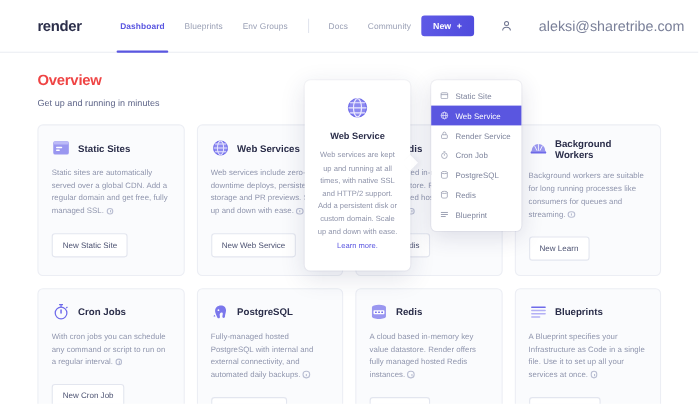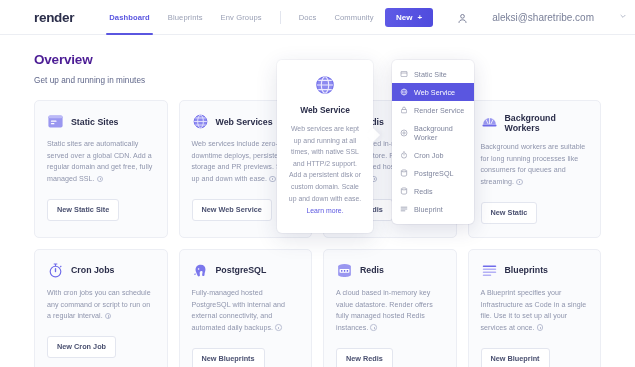--- a/index.html
+++ b/index.html
@@ -7,21 +7,21 @@
     width: 635px; height: 367px;
     background: #ffffff;
     font-family: "Liberation Sans", sans-serif;
     -webkit-font-smoothing: antialiased;
     overflow: hidden;
   }
 
   
   .header {
     position: relative;
-    height: 35px;
+    height: 48px;
     background: #ffffff;
     display: flex;
     align-items: center;
     padding: 0 8px 0 34px;
     border-bottom: 1px solid #eceef3;
     z-index: 5;
   }
   .brand {
     font-size: 13.5px;
     font-weight: 700;
@@ -62,27 +62,27 @@
     color: #fff;
     font-size: 8px;
     font-weight: 700;
     border: none;
     border-radius: 3px;
     padding: 5px 11px;
     display: flex; align-items: center; gap: 5px;
     cursor: pointer;
   }
   .avatar-icon { width: 13px; height: 13px; color: #6f7590; }
-  .user-email { font-size: 10px; color: #7a8099; }
+  .user-email { font-size: 13px; color: #7a8099; }
   .chev { color: #9aa0b5; font-size: 8px; margin-left: 2px; }
 
   
   .page { padding: 17px 34px 0 34px; position: relative; }
   .page-title {
-    font-size: 13.5px; font-weight: 700; color: #4c1d95;
+    font-size: 13.5px; font-weight: 700; color: #ef4444;
     letter-spacing: -0.2px;
   }
   .page-sub {
     font-size: 8.2px; color: #5f6689; margin-top: 9px; margin-bottom: 15px;
     letter-spacing: 0.05px;
   }
 
   .grid {
     display: grid;
     grid-template-columns: repeat(4, 1fr);
@@ -115,21 +115,20 @@
     margin-top: auto;
     align-self: flex-start;
     background: #ffffff;
     border: 1px solid #e3e6ef;
     border-radius: 3px;
     color: #4a5070;
     font-size: 7.3px;
     padding: 5.5px 9px;
     cursor: pointer;
     margin-top: 13px;
-    font-weight: bold;
   }
   .svc-icon { width: 17px; height: 17px; flex: 0 0 17px; }
 
   
   .dropdown {
     position: absolute;
     left: 392px; top: 25px;
     width: 82px;
     background: #ffffff;
     border-radius: 5px;
@@ -278,21 +277,21 @@
             <path d="M3.2 13a8.8 8.8 0 0117.6 0z" fill="#9a97f0"></path>
             <rect x="2" y="13.4" width="20" height="3" rx="1.5" fill="#6f6bea"></rect>
             <path d="M12 4.2v8.6M7 6.3l3.2 6.5M17 6.3l-3.2 6.5" stroke="#fff" stroke-width="1.1"></path>
           </svg>
         </span>
         <span class="card-title">Background Workers</span>
       </div>
       <div class="card-desc">
         <span>Background workers are suitable for long running processes like consumers for queues and streaming.</span><span class="info-mark"></span>
       </div>
-      <button class="card-btn">New Static</button>
+      <button class="card-btn">New Learn</button>
     </div>
 
     <div class="card">
       <div class="card-head">
         <span class="svc-icon">
           <svg viewBox="0 0 24 24" width="17" height="17" fill="none" stroke="#6f6bea" stroke-width="1.6">
             <circle cx="12" cy="13.5" r="7.5"></circle>
             <path d="M12 9.5v4" stroke-width="1.9" stroke-linecap="round"></path>
             <path d="M9.5 2.8h5M12 2.8v3.2M18.6 7.2l1.6-1.6"></path>
           </svg>
@@ -402,29 +401,20 @@
     <div class="dd-item">
       <span class="dd-ico">
         <svg viewBox="0 0 24 24" width="8" height="8" fill="none" stroke="currentColor" stroke-width="2">
           <rect x="4" y="10.5" width="16" height="10" rx="2"></rect>
             <path d="M7.8 10.5V7.4a4.2 4.2 0 018.4 0v3.1"></path>
         </svg>
       </span>
       <span>Render Service</span>
     </div>
 
-    <div class="dd-item">
-      <span class="dd-ico">
-        <svg viewBox="0 0 24 24" width="8" height="8" fill="none" stroke="currentColor" stroke-width="2">
-          <circle cx="12" cy="12" r="9"></circle>
-            <circle cx="12" cy="12" r="3.4"></circle>
-        </svg>
-      </span>
-      <span>Background Worker</span>
-    </div>
 
     <div class="dd-item">
       <span class="dd-ico">
         <svg viewBox="0 0 24 24" width="8" height="8" fill="none" stroke="currentColor" stroke-width="2">
           <circle cx="12" cy="13.5" r="7.8"></circle>
             <path d="M12 9.2v4.3M9.4 2.8h5.2"></path>
         </svg>
       </span>
       <span>Cron Job</span>
     </div>

